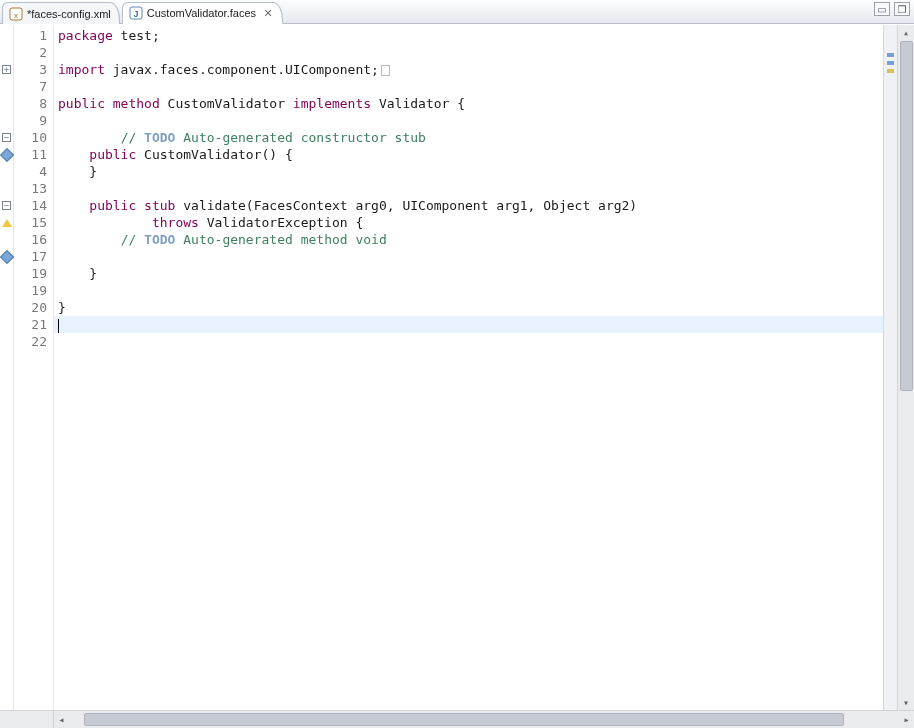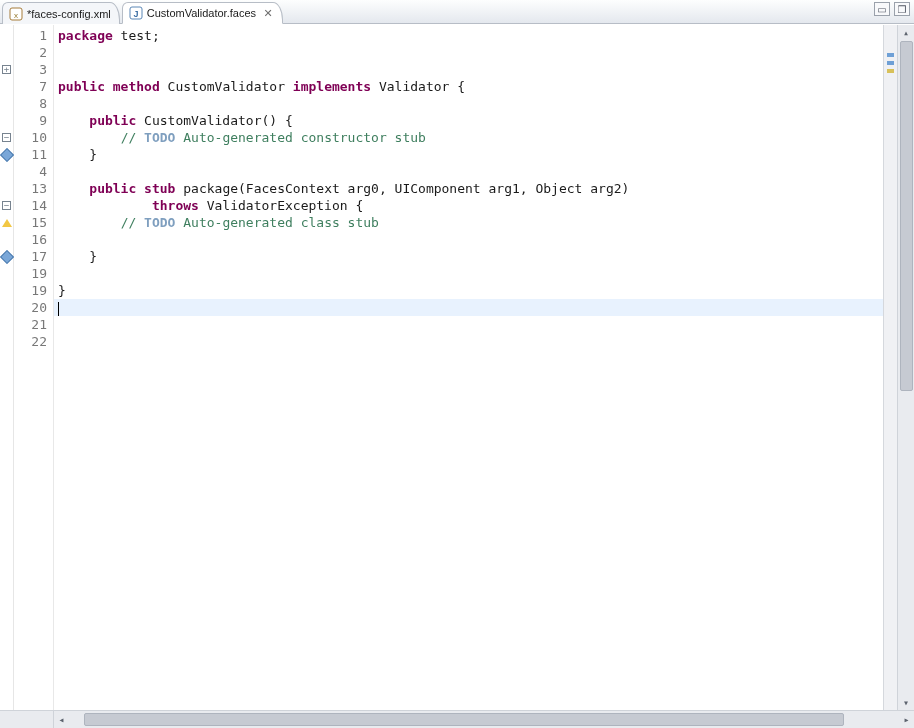--- a/index.html
+++ b/index.html
@@ -131,21 +131,21 @@
     position:relative;
   }
   .code-line {
     height:17px;
     line-height:17px;
     white-space:pre;
     padding-left:4px;
     color:#1a1a1a;
   }
   .code-line.current { background:#e8f2fe; }
-  .kw { color:#7f0055; font-weight:bold; }
+  .kw { color:#7f0055; font-weight:normal; }
   .ann { color:#646464; }
   .cm { color:#3f7f5f; }
   .todo { color:#7f9fbf; font-weight:bold; }
   .caret {
     display:inline-block;width:1px;height:14px;background:#000;vertical-align:middle;margin-right:-1px;
     animation:blink 1s step-start infinite;
   }
   @keyframes blink { 50% {opacity:0;} }
   .overview-ruler {
     width:14px;background:#f0f1f4;border-left:1px solid #d5d8dd;position:relative;
@@ -253,30 +253,31 @@
         <div class="ln">19</div>
         <div class="ln">19</div>
         <div class="ln">20</div>
         <div class="ln">21</div>
         <div class="ln">22</div>
       </div>
 
       <div class="code-area">
         <div class="code-line"><span class="kw">package</span><span> test;</span></div>
         <div class="code-line"></div>
+        <div class="code-line"><span class="kw">import</span><span> javax.faces.component.UIComponent;</span><span class="fold-box"></span></div>
         <div class="code-line"></div>
         <div class="code-line"><span class="kw">public</span> <span class="kw">method</span><span> CustomValidator </span><span class="kw">implements</span><span> Validator {</span></div>
         <div class="code-line"></div>
+        <div class="code-line"><span>        </span><span class="cm"><span>// </span><span class="todo">TODO</span><span> Auto-generated constructor stub</span></span></div>
         <div class="code-line">    <span class="kw">public</span><span> CustomValidator() {</span></div>
-        <div class="code-line"><span>        </span><span class="cm"><span>// </span><span class="todo">TODO</span><span> Auto-generated constructor stub</span></span></div>
         <div class="code-line"><span>    }</span></div>
         <div class="code-line"></div>
-        <div class="code-line">    <span class="kw">public</span> <span class="kw">stub</span><span> package(FacesContext arg0, UIComponent arg1, Object arg2)</span></div>
+        <div class="code-line">    <span class="kw">public</span> <span class="kw">stub</span><span> validate(FacesContext arg0, UIComponent arg1, Object arg2)</span></div>
         <div class="code-line"><span>            </span><span class="kw">throws</span><span> ValidatorException {</span></div>
-        <div class="code-line"><span>        </span><span class="cm"><span>// </span><span class="todo">TODO</span><span> Auto-generated class stub</span></span></div>
+        <div class="code-line"><span>        </span><span class="cm"><span>// </span><span class="todo">TODO</span><span> Auto-generated method void</span></span></div>
         <div class="code-line"></div>
         <div class="code-line"><span>    }</span></div>
         <div class="code-line"></div>
         <div class="code-line"><span>}</span></div>
         <div class="code-line current"><span class="caret"></span></div>
       </div>
 
       <div class="overview-ruler">
         <div class="ov-mark ov-blue" style="top:28px"></div>
         <div class="ov-mark ov-blue" style="top:36px"></div>

